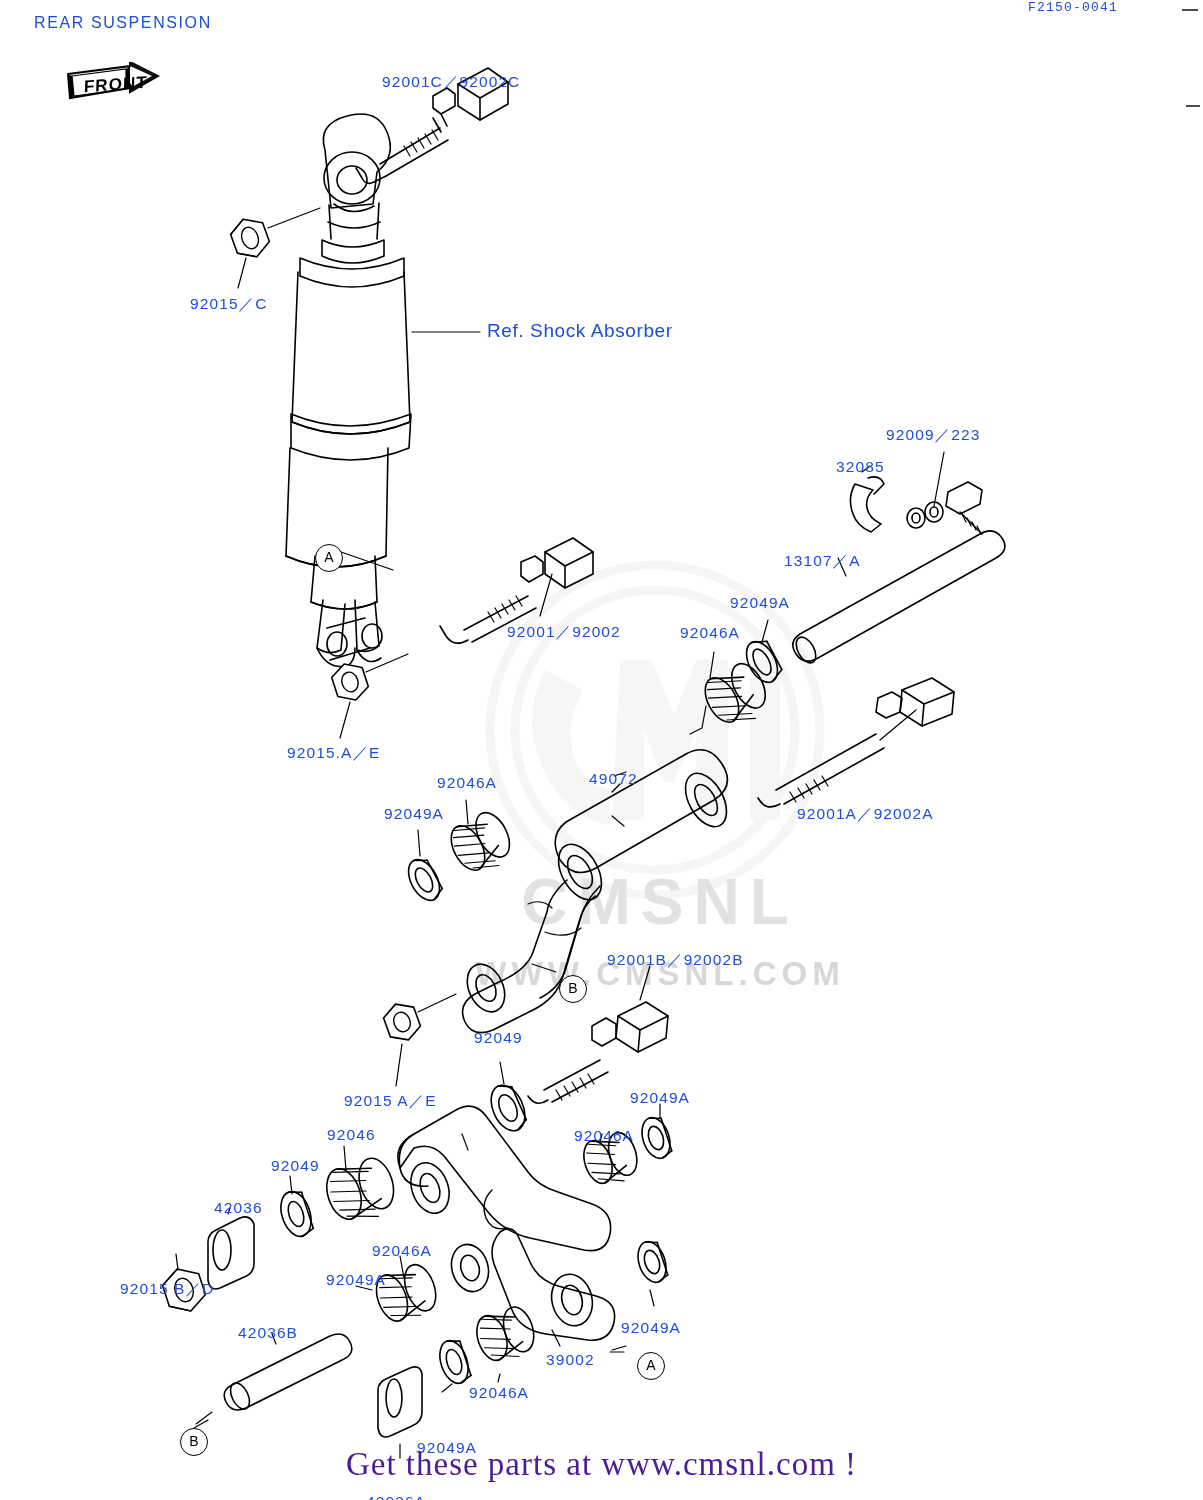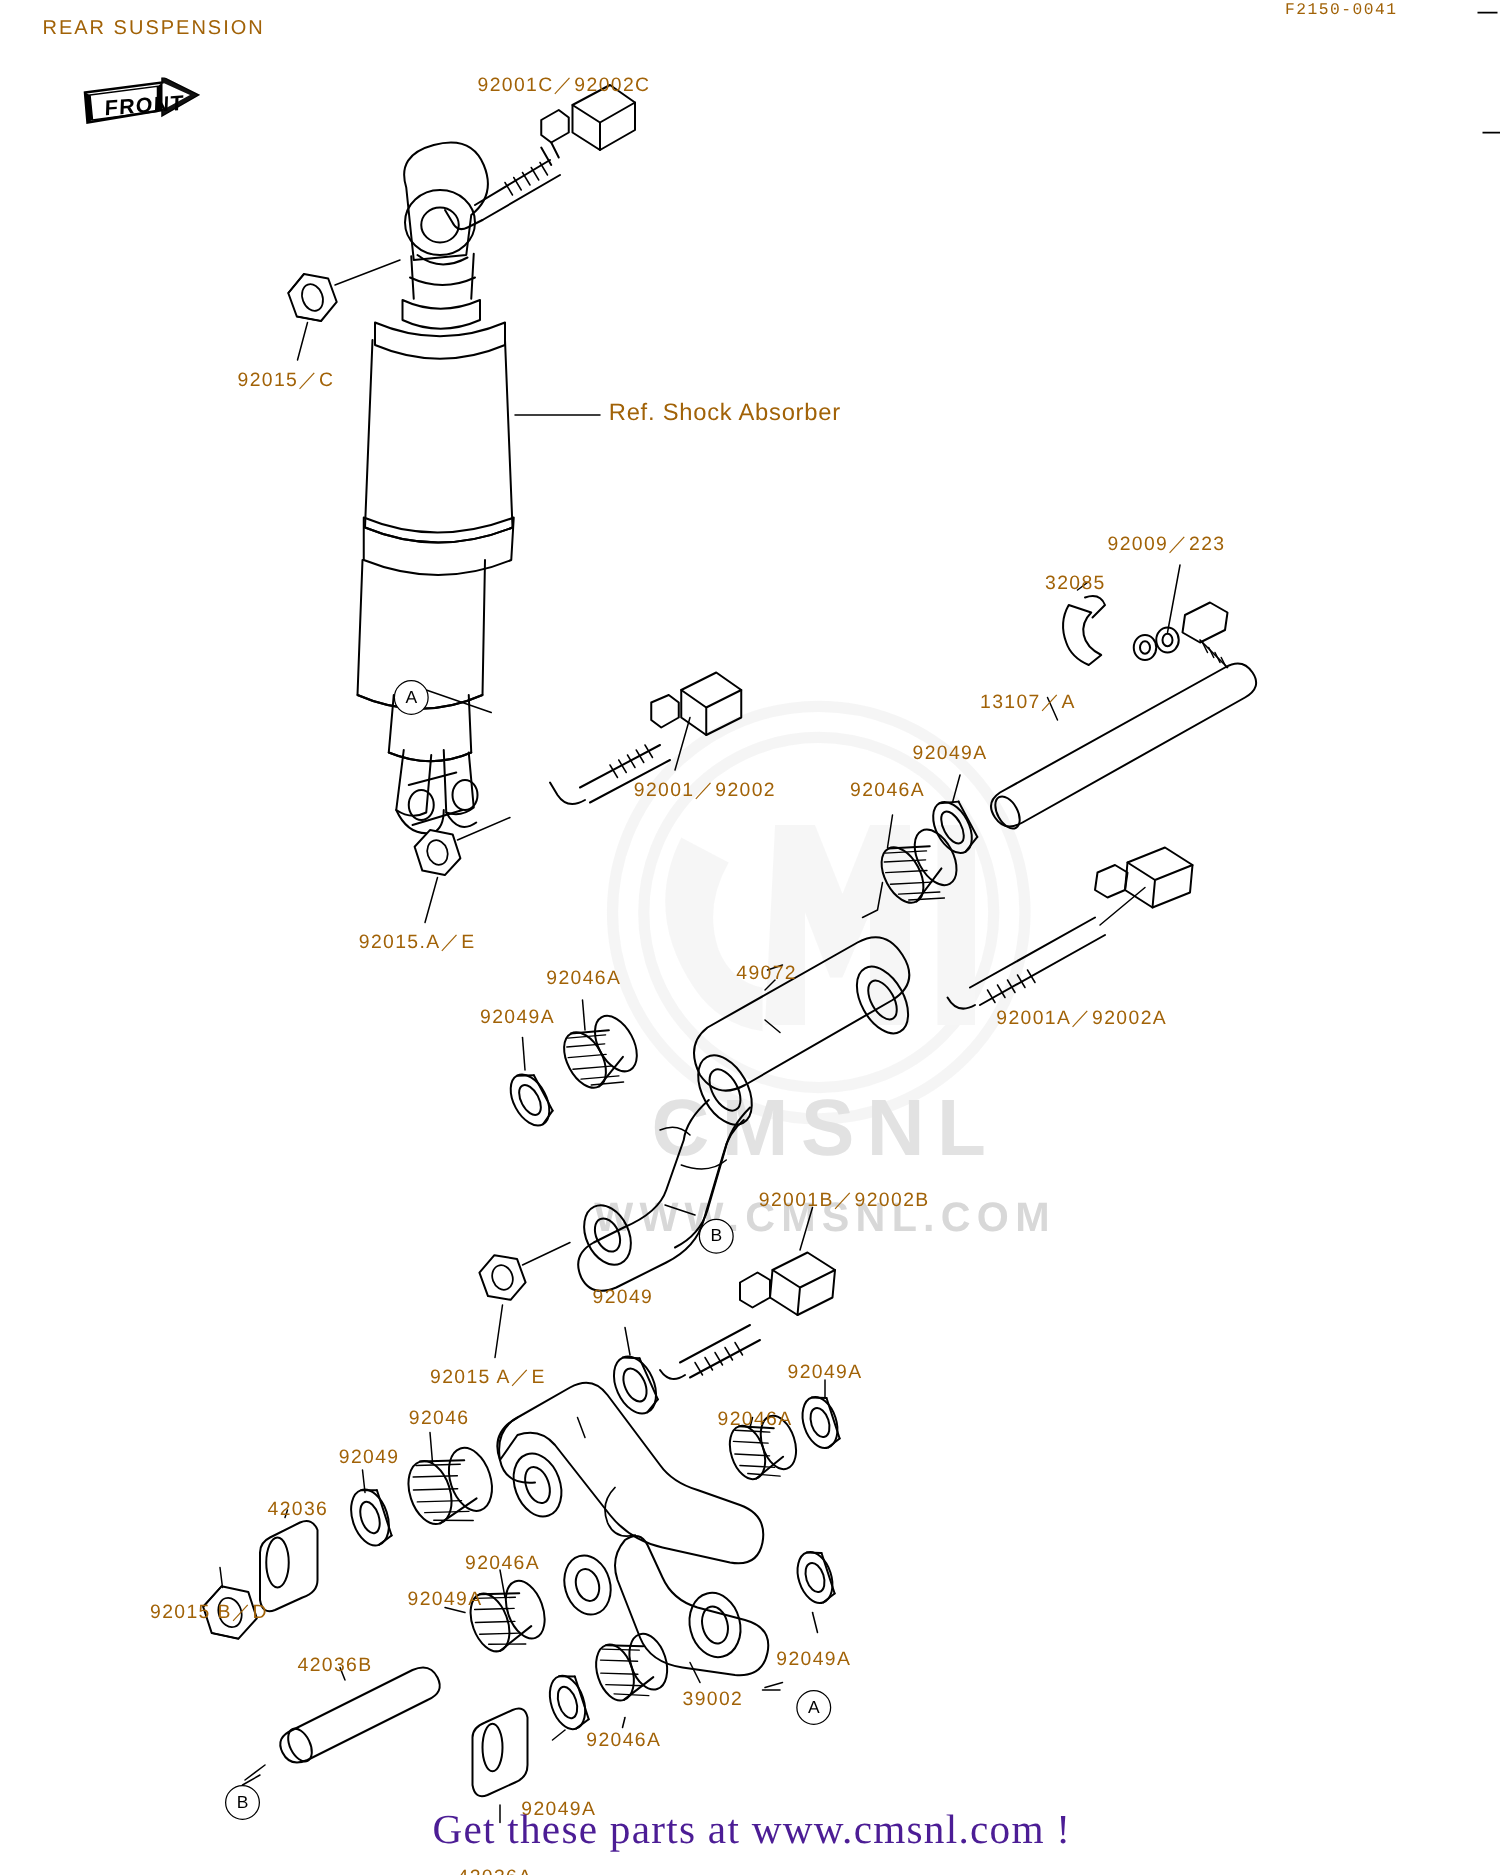--- a/index.html
+++ b/index.html
@@ -18,21 +18,21 @@
   #sheet {
     position: absolute;
     left: 0; top: 0;
     width: 1203px;
     height: 1500px;
   }
   .t {
     position: absolute;
     white-space: nowrap;
     font-family: "Liberation Sans", sans-serif;
-    color: #a16207;
+    color: #1d4ed8;
     letter-spacing: 0.5px;
   }
   #page-title {
     left: 34px;
     top: 14px;
     font-size: 16px;
     letter-spacing: 1.6px;
   }
   #sheet-code {
     left: 1028px;
@@ -471,21 +471,21 @@
       <path d="M624,1352 l-14,0" stroke-width="1.2"></path>
 
       <path d="M194,1428 l14,-8" stroke-width="1.2"></path>
 
       <path d="M480,332 l-68,0" stroke-width="1.2"></path>
     </g>
   </svg>
 
   <div class="t ref-lbl" style="left:487px;top:320px;">Ref. Shock Absorber</div>
 
-  <div class="t lbl" style="left:382px;top:58px;">92001C／92002C</div>
+  <div class="t lbl" style="left:382px;top:72px;">92001C／92002C</div>
   <div class="t lbl" style="left:190px;top:294px;">92015／C</div>
   <div class="t lbl" style="left:886px;top:425px;">92009／223</div>
   <div class="t lbl" style="left:836px;top:458px;">32085</div>
   <div class="t lbl" style="left:784px;top:551px;">13107／A</div>
   <div class="t lbl" style="left:730px;top:594px;">92049A</div>
   <div class="t lbl" style="left:680px;top:624px;">92046A</div>
   <div class="t lbl" style="left:507px;top:622px;">92001／92002</div>
   <div class="t lbl" style="left:287px;top:743px;">92015.A／E</div>
   <div class="t lbl" style="left:437px;top:774px;">92046A</div>
   <div class="t lbl" style="left:589px;top:770px;">49072</div>

